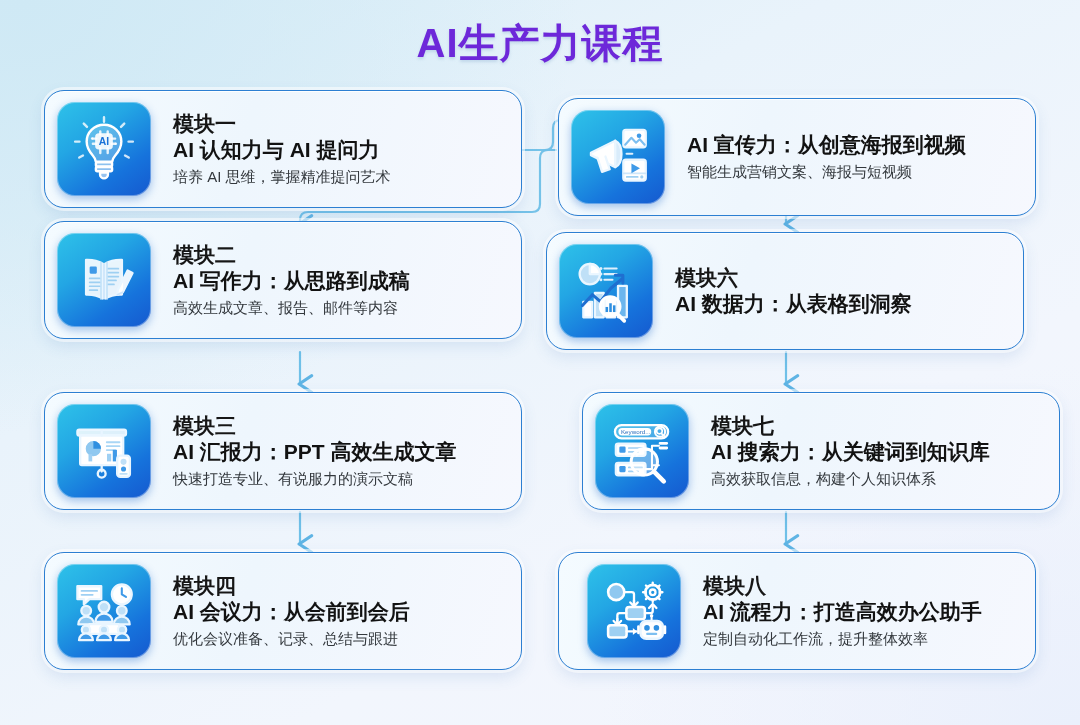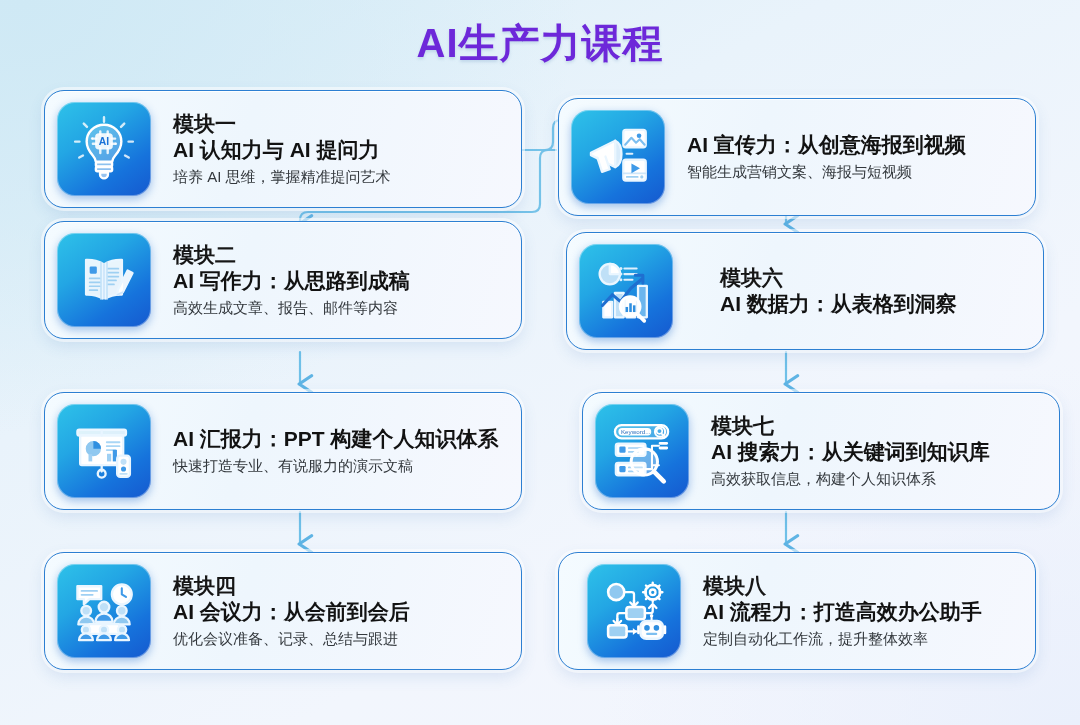--- a/index.html
+++ b/index.html
@@ -110,21 +110,21 @@
     white-space: nowrap;
   }
   .card.no-label .card-text { padding-top: 0; }
 
   
   #card-1 { left: 44px;  top: 90px;  }
   #card-2 { left: 44px;  top: 221px; }
   #card-3 { left: 44px;  top: 392px; }
   #card-4 { left: 44px;  top: 552px; }
   #card-5 { left: 558px; top: 90px; margin-top: 8px;  }
-  #card-6 { left: 566px; top: 232px; gap: 25px; }
+  #card-6 { left: 546px; top: 232px; }
   #card-7 { left: 558px; top: 392px; margin-left: 24px; }
   #card-8 { left: 558px; top: 552px; padding-left: 16px; }
 </style>
 </head>
 <body>
 
 <div id="canvas">
 
   <div class="title">AI生产力课程</div>
 
@@ -204,21 +204,22 @@
         <rect x="39.6" y="31" width="3.6" height="10" fill="#3f9ae8" stroke="none"></rect>
         <rect x="44.6" y="35.8" width="3.6" height="5.2" fill="#9fd0f3" stroke="none"></rect>
         <rect x="18.6" y="34.8" width="3.2" height="6.2" fill="#9fd0f3" stroke="none"></rect>
         <rect x="43.4" y="36" width="11" height="18.4" rx="2.6" fill="#ffffff" stroke="#e8f5ff"></rect>
         <circle cx="48.9" cy="41.4" r="2.6" fill="#bfe0f7" stroke="none"></circle>
         <circle cx="48.9" cy="47.6" r="2.2" fill="#3f9ae8" stroke="none"></circle>
         <path d="M46 51.8h5.8" stroke="#bfe0f7" stroke-width="1.4"></path>
       </svg>
     </div>
     <div class="card-text">
-      <div class="mod-title">AI 汇报力：PPT 构建个人知识体系</div>
+      <div class="mod-label">模块三</div>
+      <div class="mod-title">AI 汇报力：PPT 高效生成文章</div>
       <div class="mod-sub">快速打造专业、有说服力的演示文稿</div>
     </div>
   </div>
 
   <div class="card" id="card-4">
     <div class="icon-tile">
       <svg viewBox="0 0 64 64" fill="none" stroke="#ffffff" stroke-width="2" stroke-linecap="round" stroke-linejoin="round">
         <path d="M9 10.6h20.6v11.2H19.4l-4.8 4.6v-4.6H9z" fill="#ffffff" stroke="#eaf6ff"></path>
         <path d="M12.6 14.6h13.4M12.6 18h9.6" stroke="#9fd0f3" stroke-width="1.6"></path>
         <circle cx="47.4" cy="17.6" r="8.6" fill="#ffffff" stroke="#eaf6ff"></circle>

